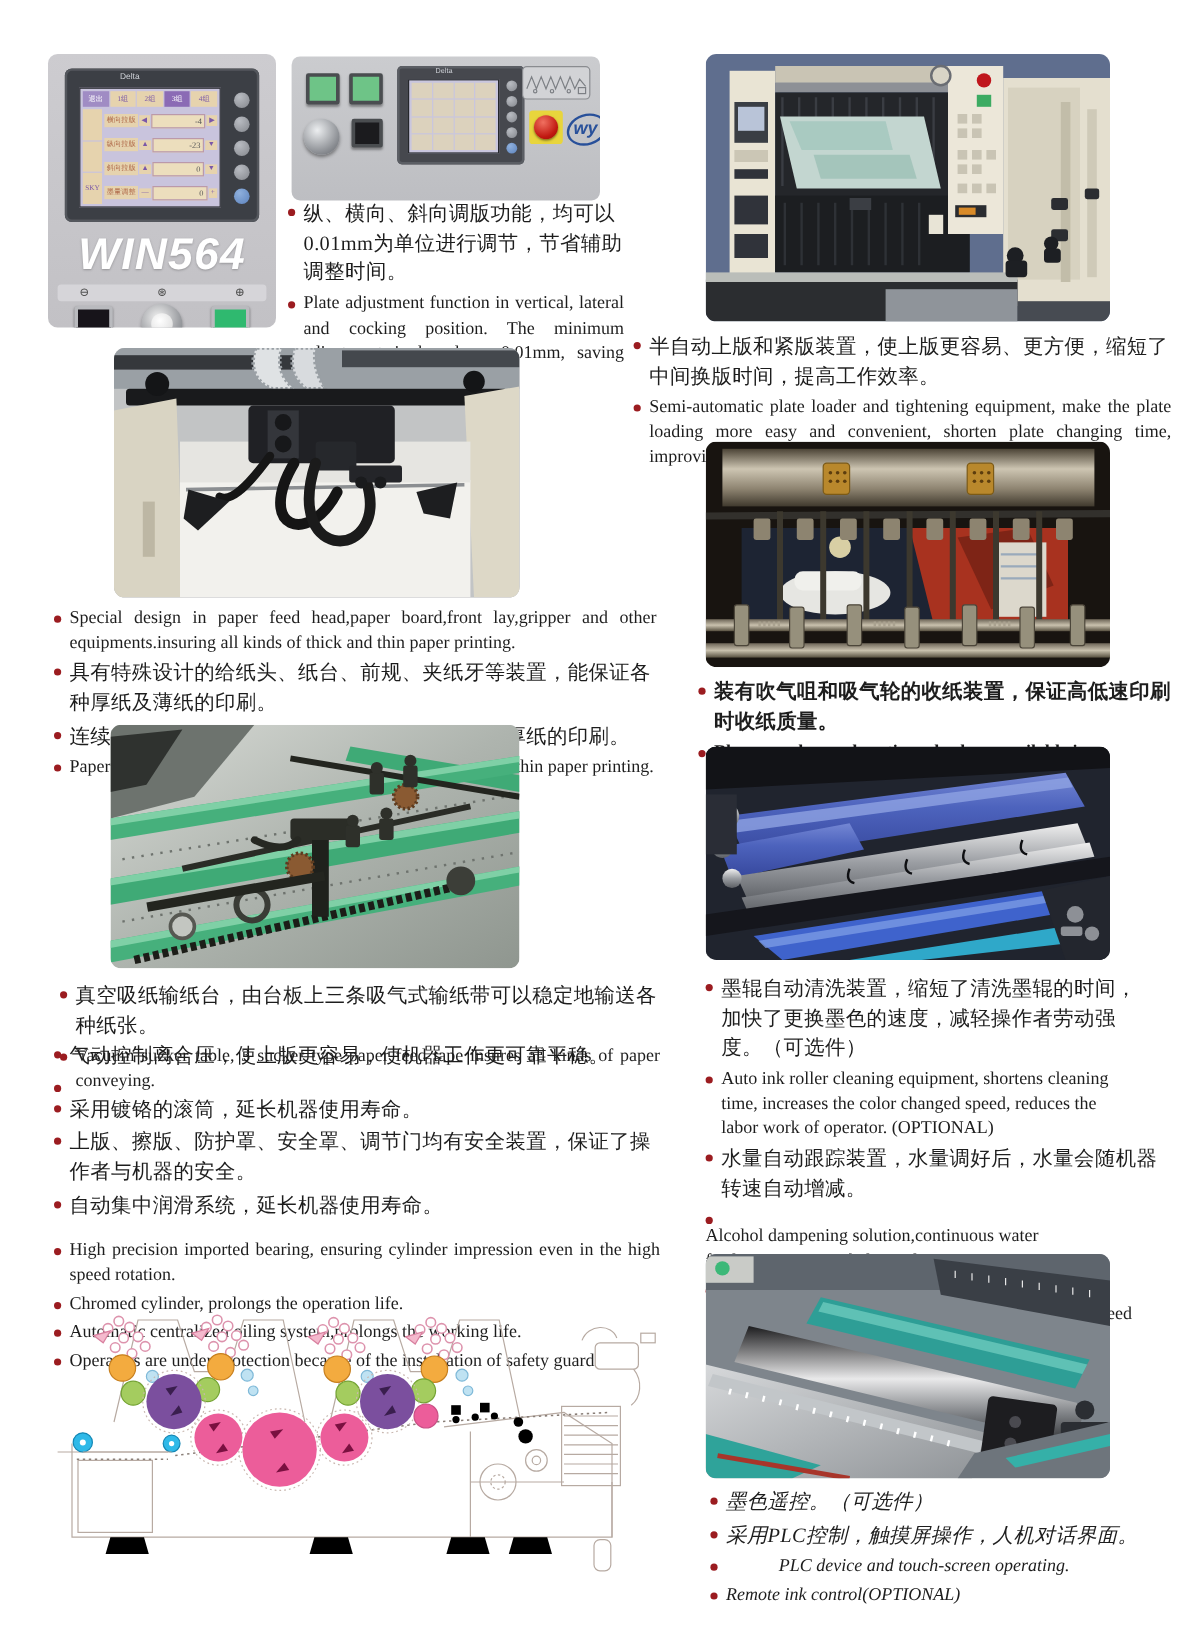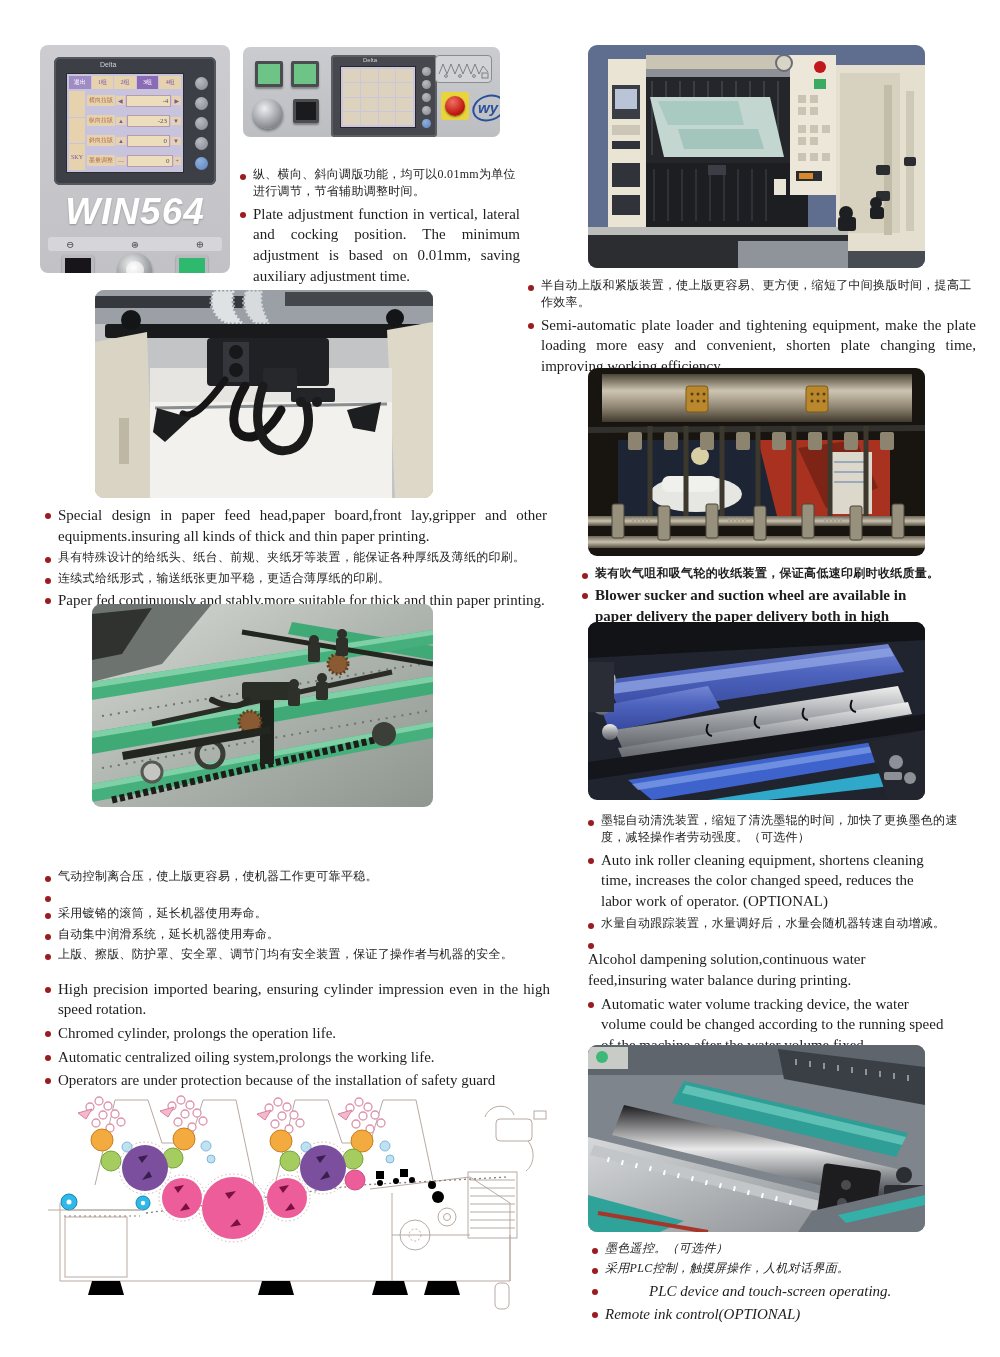--- a/index.html
+++ b/index.html
@@ -5,21 +5,21 @@
   html,body{margin:0;padding:0;background:#fff;}
   #page{position:relative;width:1000px;height:1357px;background:#ffffff;overflow:hidden;
         font-family:"Liberation Serif","DejaVu Serif",serif;color:#1d1d1d;}
   .abs{position:absolute;}
   .photo{position:absolute;border-radius:9px;overflow:hidden;}
   
   .tblock{position:absolute;}
   .b{display:flex;margin-bottom:3px;}
   .dot{width:6px;height:6px;border-radius:50%;background:#9b1c20;margin:8px 7px 0 0;flex:none;}
   .bt{display:block;}
-  .cn .bt{font-size:12px;line-height:1.45;letter-spacing:0.3px;}
+  .cn .bt{font-size:17px;line-height:1.45;letter-spacing:0.3px;}
   .en .bt{font-size:15px;line-height:1.38;text-align:justify;}
   .gap{height:12px;}
   
   .cp1{background:linear-gradient(#cdccd0,#c2c1c5);border-radius:8px;}
   .cp1-bezel{position:absolute;left:14px;top:12px;width:162px;height:128px;background:#3c3f45;border-radius:6px;box-shadow:inset 0 0 0 2px #54575d;}
   .cp1-screen{position:absolute;left:12px;top:16px;width:118px;height:100px;background:#c9c4dd;border:1px solid #2a2c30;display:flex;flex-direction:column;padding:2px;box-sizing:border-box;}
   .cp1-tabs{display:flex;gap:1px;margin-bottom:2px;}
   .cp1-tab{flex:1;font-size:6px;text-align:center;background:#e6d3ae;color:#7a57a8;padding:2px 0;white-space:nowrap;overflow:hidden;}
   .cp1-tab.on{background:#8b6bb5;color:#fff;}
   .cp1-tab.exit{background:#a08cc4;color:#fff;}
@@ -130,21 +130,21 @@
       <span>⊛</span>
       <span>⊕</span>
     </div>
     <div class="cp1-btnrow">
       <span class="sqbtn black"></span>
       <span class="knob"></span>
       <span class="sqbtn green"></span>
     </div>
   </div>
 
-  <div class="photo cp2" style="left:243px;top:47px;width:257px;height:90px;">
+  <div class="photo cp2" style="left:243px;top:47px;width:257px;height:120px;">
     <span class="gbtn" style="left:12px;top:14px;"></span>
     <span class="gbtn" style="left:48px;top:14px;"></span>
     <span class="kbtn" style="left:50px;top:52px;"></span>
     <span class="cp2-knob" style="left:10px;top:52px;"></span>
     <div class="cp2-bezel">
       <div style="position:absolute;left:32px;top:2px;font-family:'Liberation Sans',sans-serif;font-size:6px;color:#cfd2d8;">Delta</div>
       <div class="cp2-screen">
         <div class="cp2-grid">
           <i></i>
             <i></i>
@@ -289,40 +289,50 @@
           <circle cx="202" cy="80" r="5"></circle>
           <circle cx="230" cy="74" r="5"></circle>
       </g>
       <path d="M120,96 C136,104 148,104 156,96" fill="none" stroke="#262822" stroke-width="6" stroke-linecap="round"></path>
       <circle cx="118" cy="150" r="13" fill="none" stroke="#3a3c36" stroke-width="5"></circle>
       <circle cx="60" cy="168" r="10" fill="#c3c6c1" stroke="#565852" stroke-width="3"></circle>
       <rect x="30" y="148" width="150" height="8" transform="rotate(-10 30 148)" fill="#23251f"></rect>
     </svg>
   </div>
 
+  <div class="tblock" style="left:50px;top:818px;width:500px;">
+    <div class="b cn">
+        <span class="dot"></span>
+        <span class="bt">真空吸纸输纸台，由台板上三条吸气式输纸带可以稳定地输送各种纸张。</span>
+      </div>
+    <div class="b en">
+        <span class="dot"></span>
+        <span class="bt">Vacuum sucker table, 3 sucker type paper feed tape insures all kinds of paper conveying.</span>
+      </div>
+  </div>
 
   <div class="tblock" style="left:45px;top:868px;width:505px;">
     <div class="b cn">
         <span class="dot"></span>
         <span class="bt">气动控制离合压，使上版更容易，使机器工作更可靠平稳。</span>
       </div>
     <div class="b cn">
         <span class="dot"></span>
       </div>
     <div class="b cn">
         <span class="dot"></span>
         <span class="bt">采用镀铬的滚筒，延长机器使用寿命。</span>
       </div>
     <div class="b cn">
         <span class="dot"></span>
+        <span class="bt">上版、擦版、防护罩、安全罩、调节门均有安全装置，保证了操作者与机器的安全。</span>
+      </div>
+    <div class="b cn">
+        <span class="dot"></span>
         <span class="bt">自动集中润滑系统，延长机器使用寿命。</span>
-      </div>
-    <div class="b cn">
-        <span class="dot"></span>
-        <span class="bt">上版、擦版、防护罩、安全罩、调节门均有安全装置，保证了操作者与机器的安全。</span>
       </div>
     <div class="gap"></div>
     <div class="b en">
         <span class="dot"></span>
         <span class="bt">High precision imported bearing, ensuring cylinder impression even in the high speed rotation.</span>
       </div>
     <div class="b en">
         <span class="dot"></span>
         <span class="bt">Chromed cylinder, prolongs the operation life.</span>
       </div>

